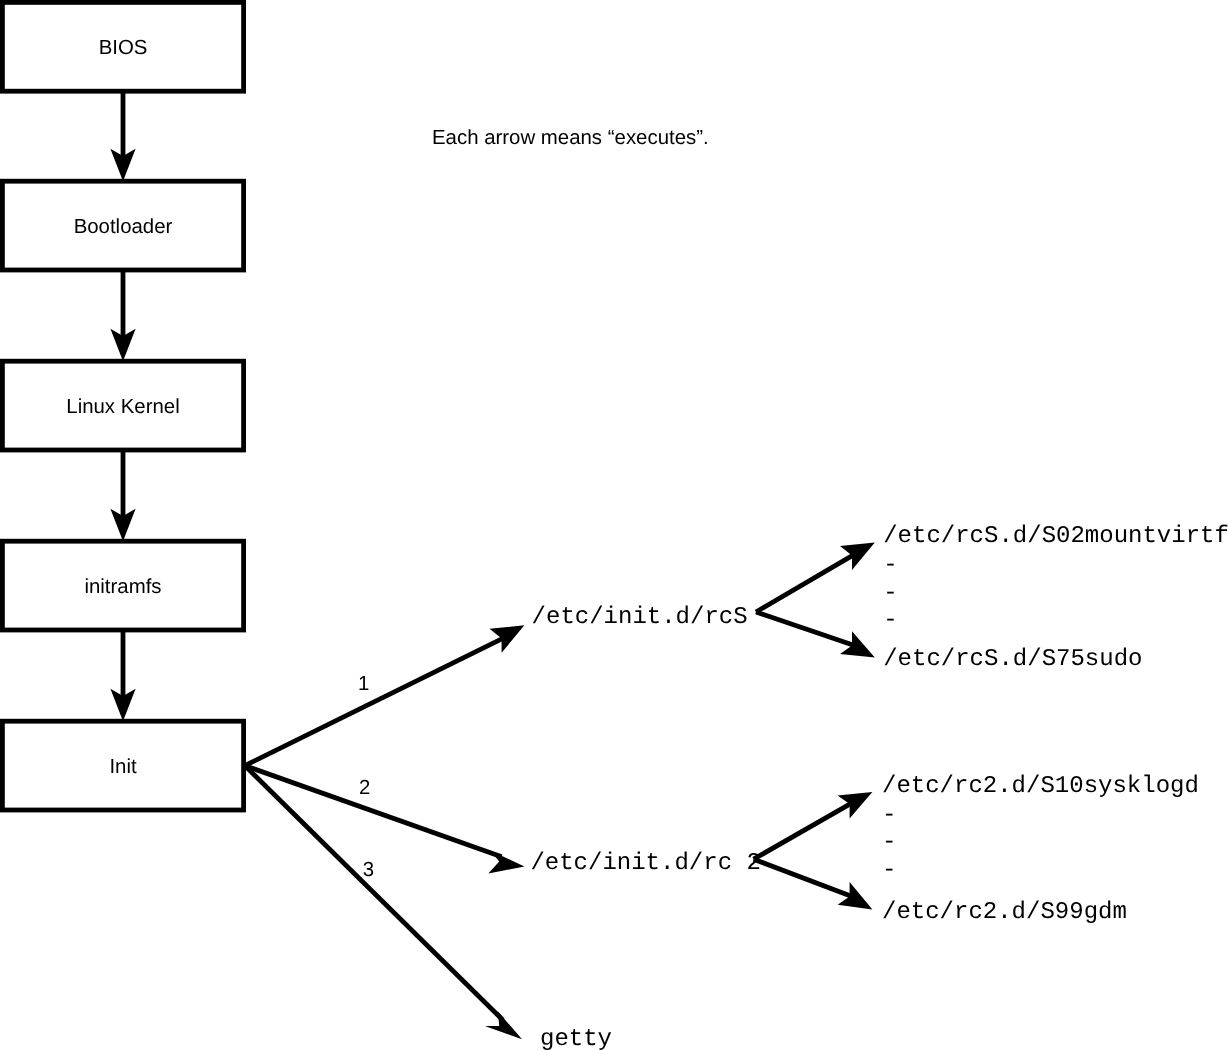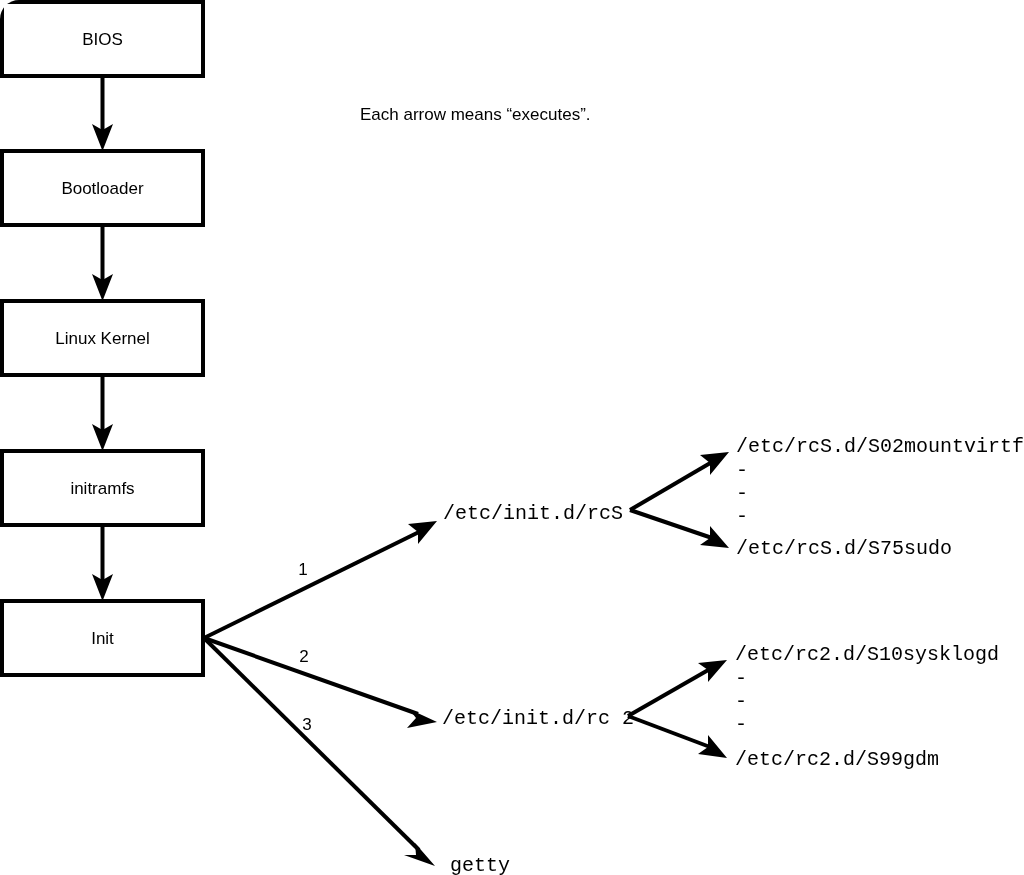--- a/index.html
+++ b/index.html
@@ -10,21 +10,20 @@
   }
   body {
     font-family: "Liberation Sans", sans-serif;
   }
   #canvas {
     position: relative;
     width: 1024px;
     height: 875px;
     background: #ffffff;
     overflow: hidden;
-    border-radius: 19px;
   }
   #diagram-svg {
     position: absolute;
     left: 0;
     top: 0;
     width: 1024px;
     height: 875px;
   }
   .box-label {
     font-family: "Liberation Sans", sans-serif;

